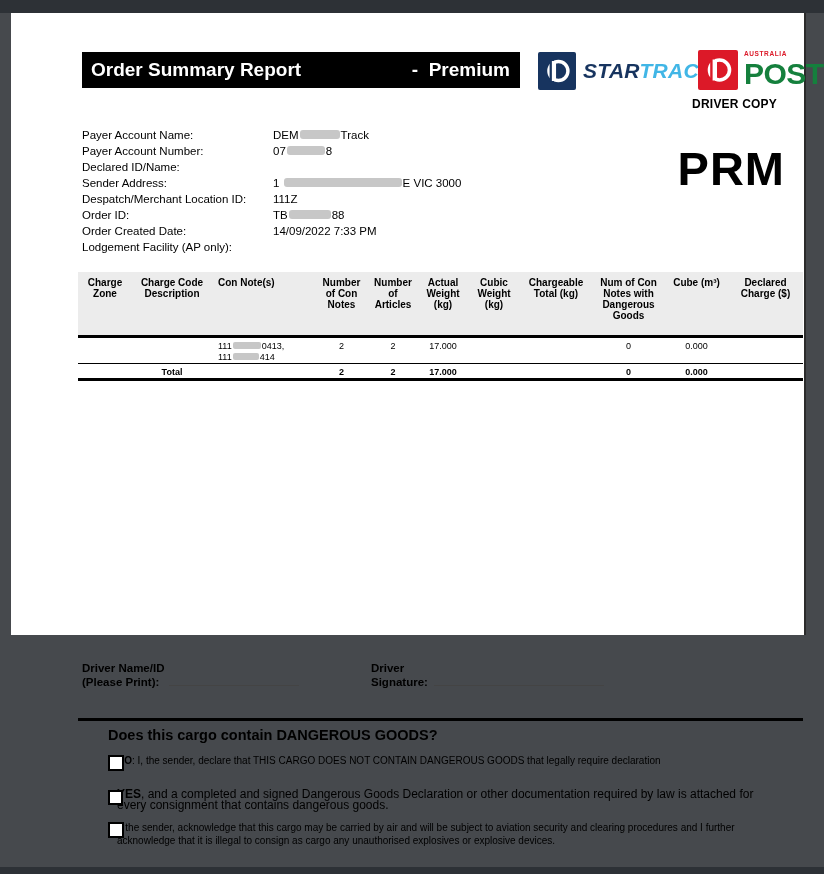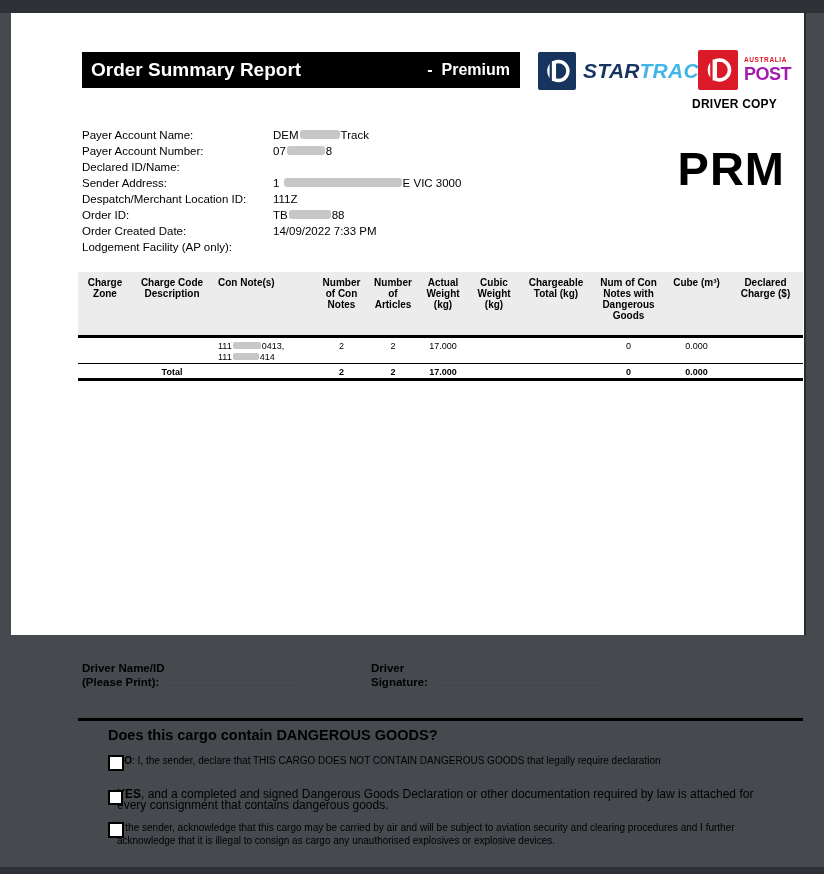--- a/index.html
+++ b/index.html
@@ -17,31 +17,31 @@
     background:#ffffff; border-right:2px solid #2b2b2b;
   }
 
   
   .title-bar {
     position:absolute; left:71px; top:39px; width:438px; height:36px;
     background:#000; color:#fff; display:flex; align-items:center;
     justify-content:space-between; padding:0 10px 0 9px;
   }
   .title-bar .t1 { font-size:19px; font-weight:bold; }
-  .title-bar .t2 { font-size:16px; font-weight:bold; white-space:pre; }
+  .title-bar .t2 { font-size:19px; font-weight:bold; white-space:pre; }
 
   .logo-st { position:absolute; left:527px; top:39px; display:flex; align-items:center; gap:7px; }
   .st-word { font-size:21px; font-weight:900; font-style:italic; letter-spacing:.3px; }
   .st-star  { color:#17345f; }
   .st-track { color:#41b6e6; }
 
   .logo-ap { position:absolute; left:687px; top:37px; display:flex; align-items:center; gap:6px; }
   .ap-text { display:flex; flex-direction:column; line-height:1; }
   .ap-australia { font-size:6.5px; font-weight:bold; color:#dc1928; letter-spacing:.6px; margin-bottom:2px; }
-  .ap-post { font-size:18px; font-weight:900; color:#a21caf; letter-spacing:-.5px; }
+  .ap-post { font-size:30px; font-weight:900; color:#15803d; letter-spacing:-.5px; }
 
   .driver-copy { position:absolute; right:27px; top:84px; font-size:12px; font-weight:bold; letter-spacing:.2px; }
 
   .prm { position:absolute; right:19px; top:128px; font-size:47px; font-weight:bold; letter-spacing:1px; }
 
   
   .info { position:absolute; left:71px; top:114px; font-size:11.5px; line-height:16px; }
   .info .row { white-space:nowrap; }
   .info .lbl { display:inline-block; width:191px; }
 

